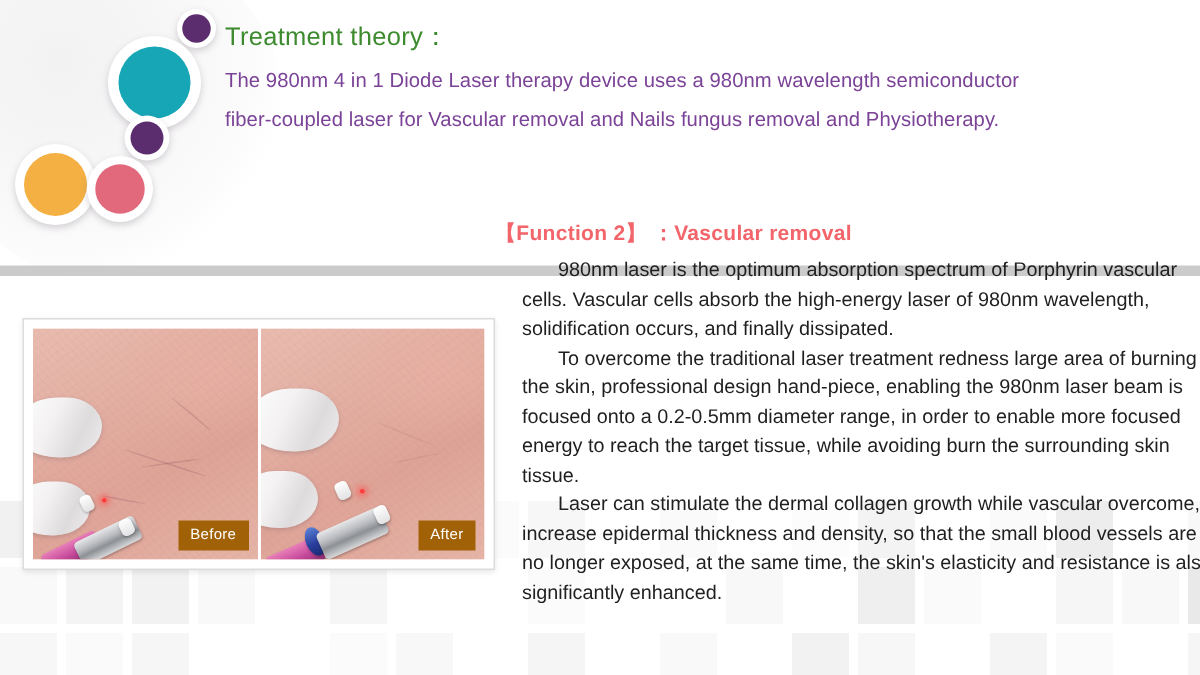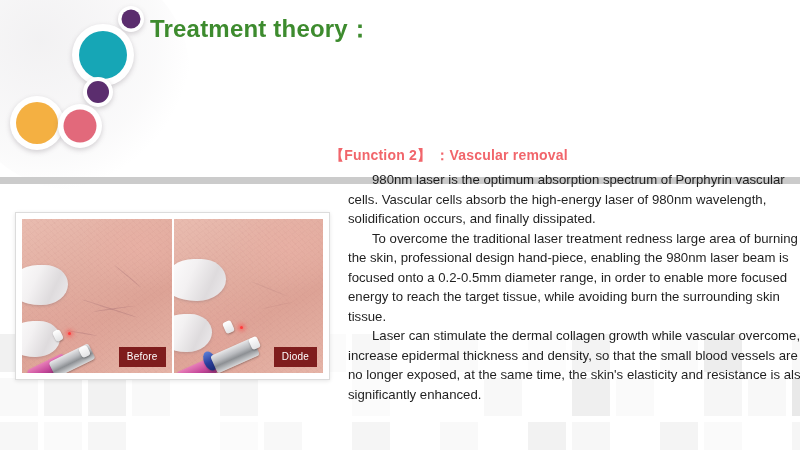--- a/index.html
+++ b/index.html
@@ -66,22 +66,22 @@
 
   
   #header-block {
     position:absolute;
     left:150px; top:14px;
     width:600px;
     z-index:3;
   }
   #page-title {
     color:#3d8b2e;
-    font-size:24px;
-    font-weight:bold;
+    font-size:17px;
+    font-weight:normal;
     letter-spacing:.2px;
     line-height:1.25;
   }
   #intro-paragraph {
     margin-top:6px;
     color:#7b4397;
     font-size:13.5px;
     line-height:26px;
     letter-spacing:.05px;
     max-width:560px;
@@ -171,21 +171,21 @@
   .laser-dot {
     position:absolute;
     width:3px; height:3px;
     border-radius:50%;
     background:#ff3b3b;
     box-shadow:0 0 4px 2px rgba(255,60,60,.55);
   }
   .photo-label {
     position:absolute;
     right:6px; bottom:6px;
-    background:#7f1d1d;
+    background:#a16207;
     color:#ffffff;
     font-size:10px;
     line-height:1;
     padding:5px 8px;
     letter-spacing:.2px;
     z-index:5;
   }
 
   
   #body-copy {
@@ -258,20 +258,21 @@
   <div class="bubble b-orange">
       <span class="core"></span>
     </div>
   <div class="bubble b-pink">
       <span class="core"></span>
     </div>
 </div>
 
 <div id="header-block">
   <div id="page-title">Treatment theory：</div>
+  <div id="intro-paragraph">The 980nm 4 in 1  Diode Laser therapy device uses a 980nm wavelength semiconductor fiber-coupled laser for Vascular removal and Nails fungus removal and Physiotherapy.</div>
 </div>
 
 <div id="function-heading">【Function 2】 ：Vascular removal</div>
 
 <div id="divider-band"></div>
 
 <div id="photo-panel">
   <div id="photo-strip">
 
     <div class="photo">
@@ -299,21 +300,21 @@
         <div class="vein" style="left:60%;top:58%;width:30px;height:1px;transform:rotate(-12deg);opacity:.45;"></div>
       </div>
       <div class="glove" style="left:-10px;top:26%;width:62px;height:42px;"></div>
       <div class="glove" style="left:-16px;top:62%;width:54px;height:38px;"></div>
       <div class="handpiece hp-pink" style="left:4px;bottom:-8px;width:38px;height:17px;transform:rotate(-24deg);"></div>
       <div class="handpiece hp-blue" style="left:30px;bottom:2px;width:12px;height:20px;transform:rotate(-24deg);border-radius:50%;"></div>
       <div class="handpiece hp-body" style="left:38px;bottom:8px;width:46px;height:19px;transform:rotate(-24deg);"></div>
       <div class="handpiece hp-tip" style="left:50px;bottom:40px;width:9px;height:12px;transform:rotate(-24deg);"></div>
       <div class="handpiece hp-tip" style="left:76px;bottom:24px;width:9px;height:12px;transform:rotate(-24deg);"></div>
       <div class="laser-dot" style="left:66px;bottom:44px;"></div>
-      <div class="photo-label">Diode</div>
+      <div class="photo-label">After</div>
     </div>
 
   </div>
 </div>
 
 <div id="body-copy">
   <p>980nm laser is the optimum absorption spectrum of Porphyrin vascular cells. Vascular cells absorb the high-energy laser of 980nm wavelength, solidification occurs, and finally dissipated.</p>
   <p>To overcome the traditional laser treatment redness large area of burning the skin, professional design hand-piece, enabling the 980nm laser beam is focused onto a 0.2-0.5mm diameter range, in order to enable more focused energy to reach the target tissue, while avoiding burn the surrounding skin tissue.</p>
   <p>Laser can stimulate the dermal collagen growth while vascular overcome, increase epidermal thickness and density, so that the small blood vessels are no longer exposed, at the same time, the skin's elasticity and resistance is also significantly enhanced.</p>
 </div>

